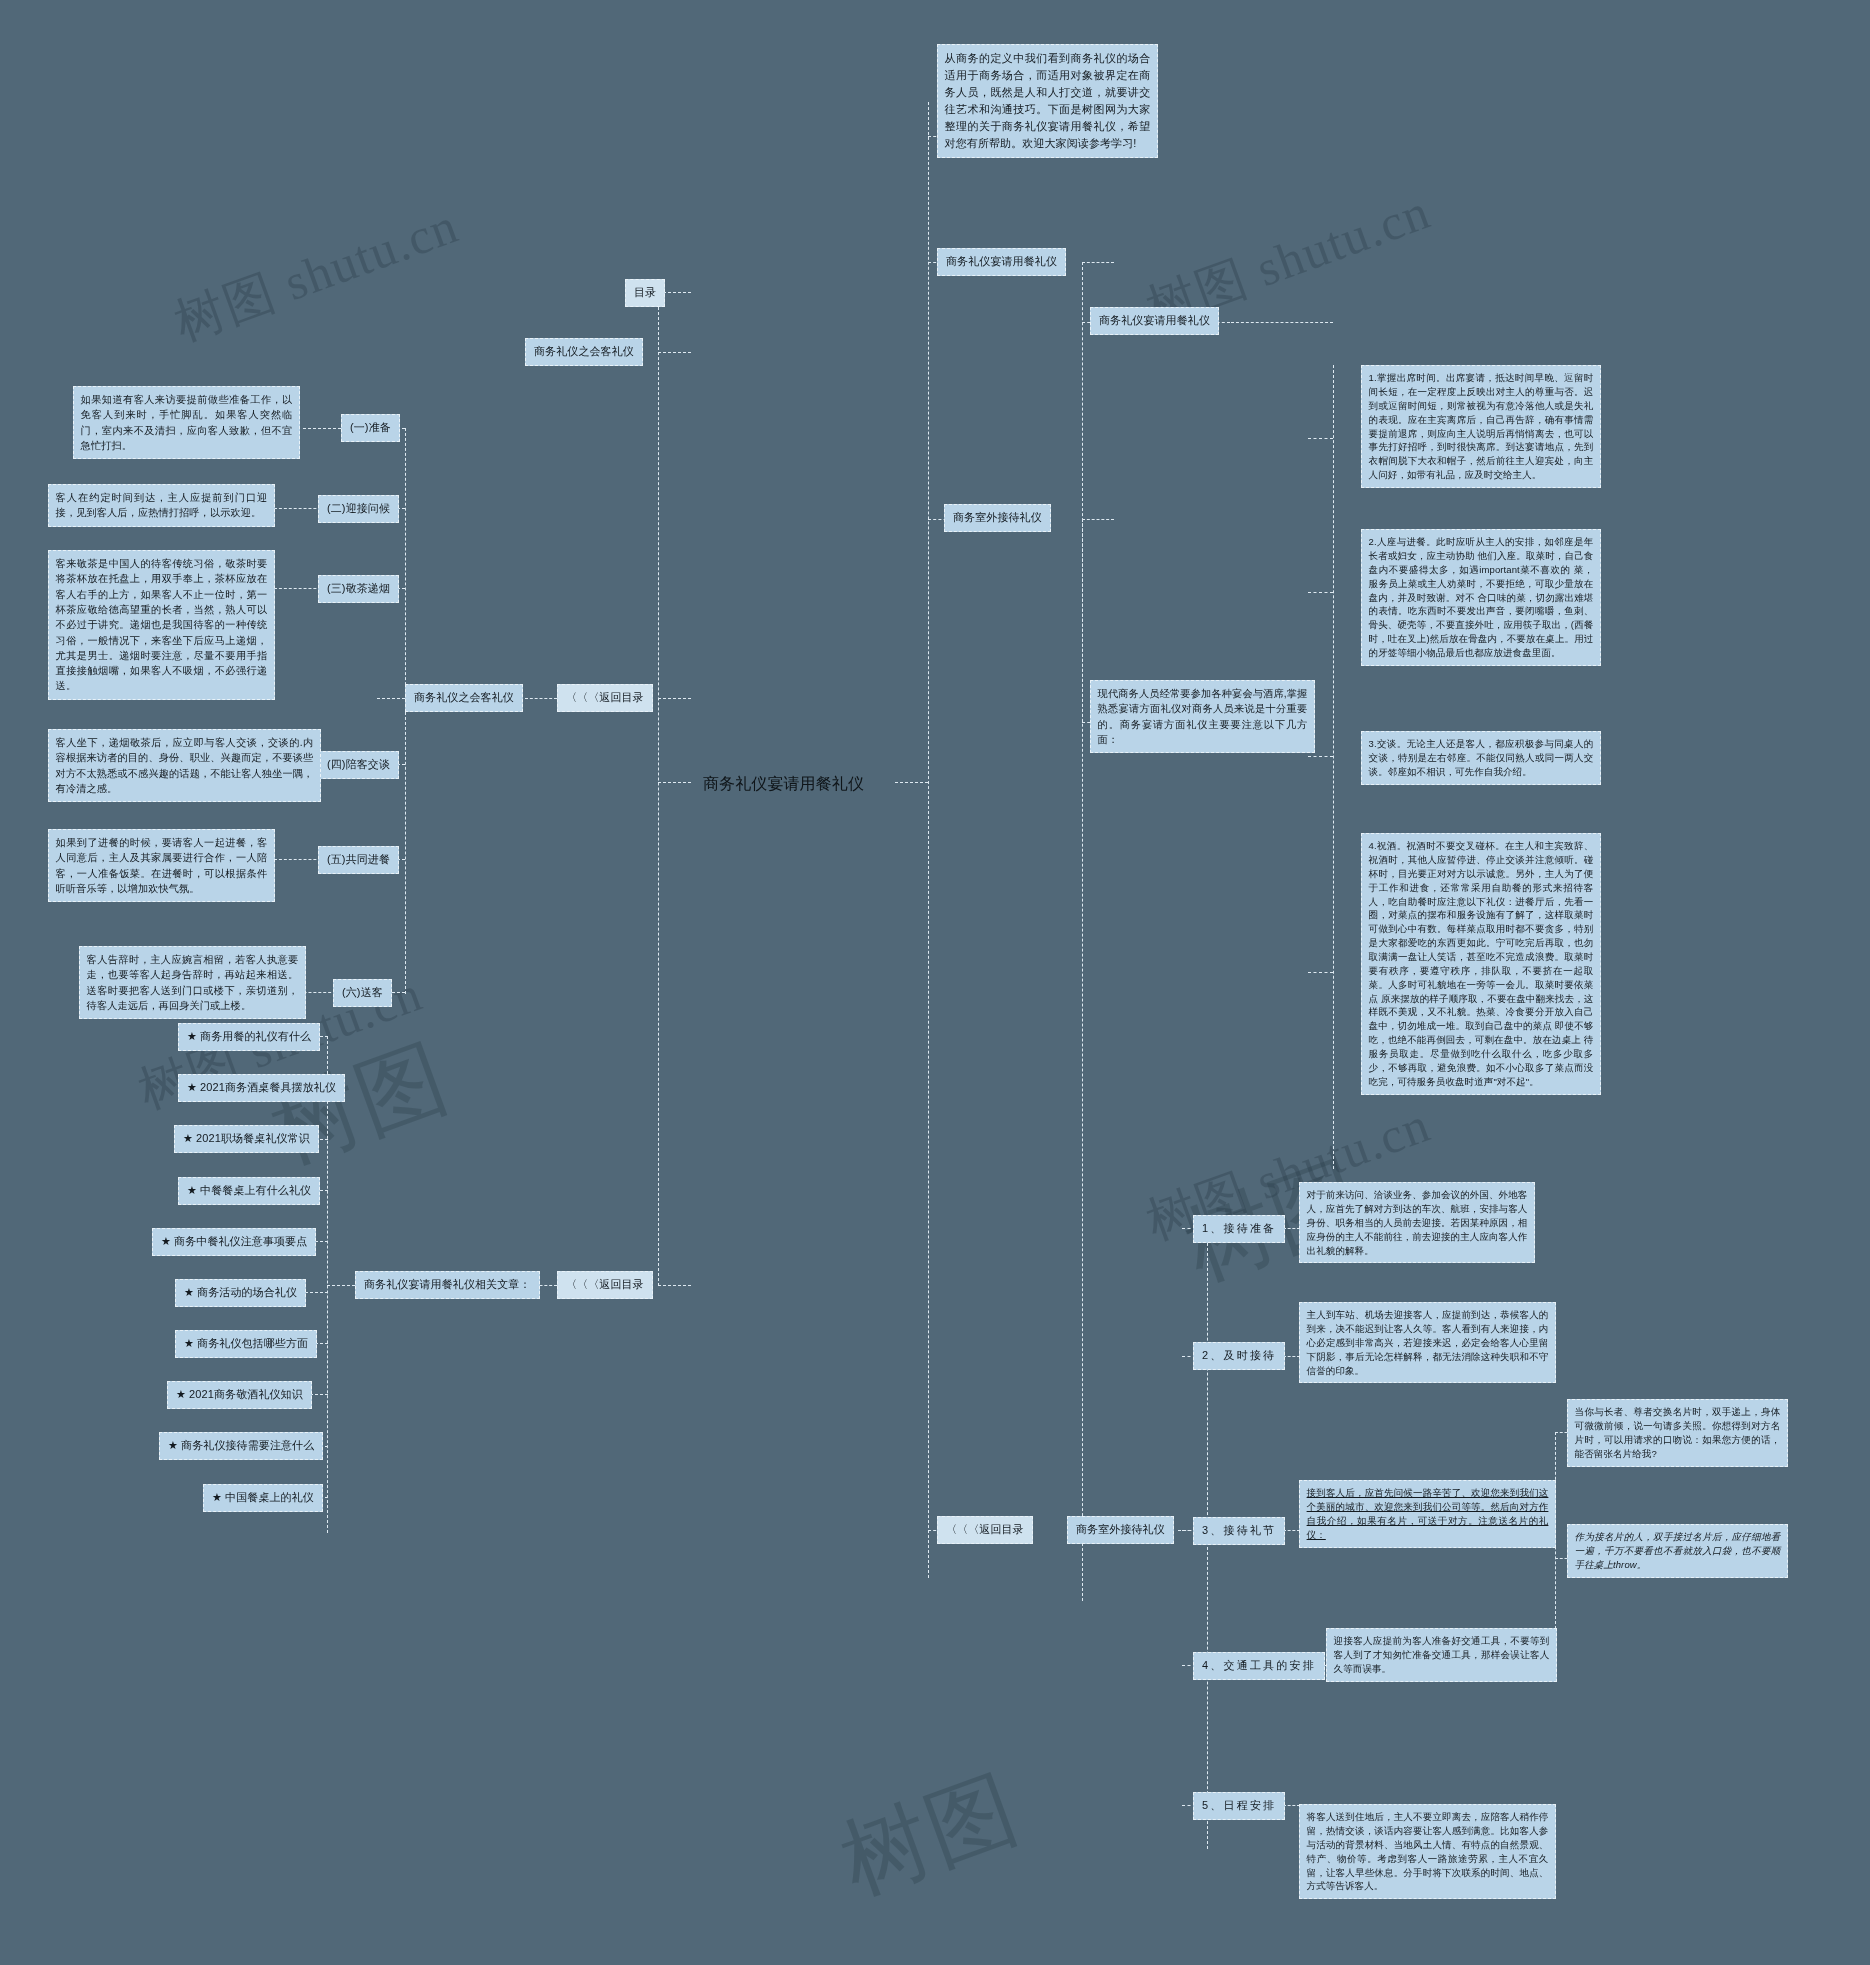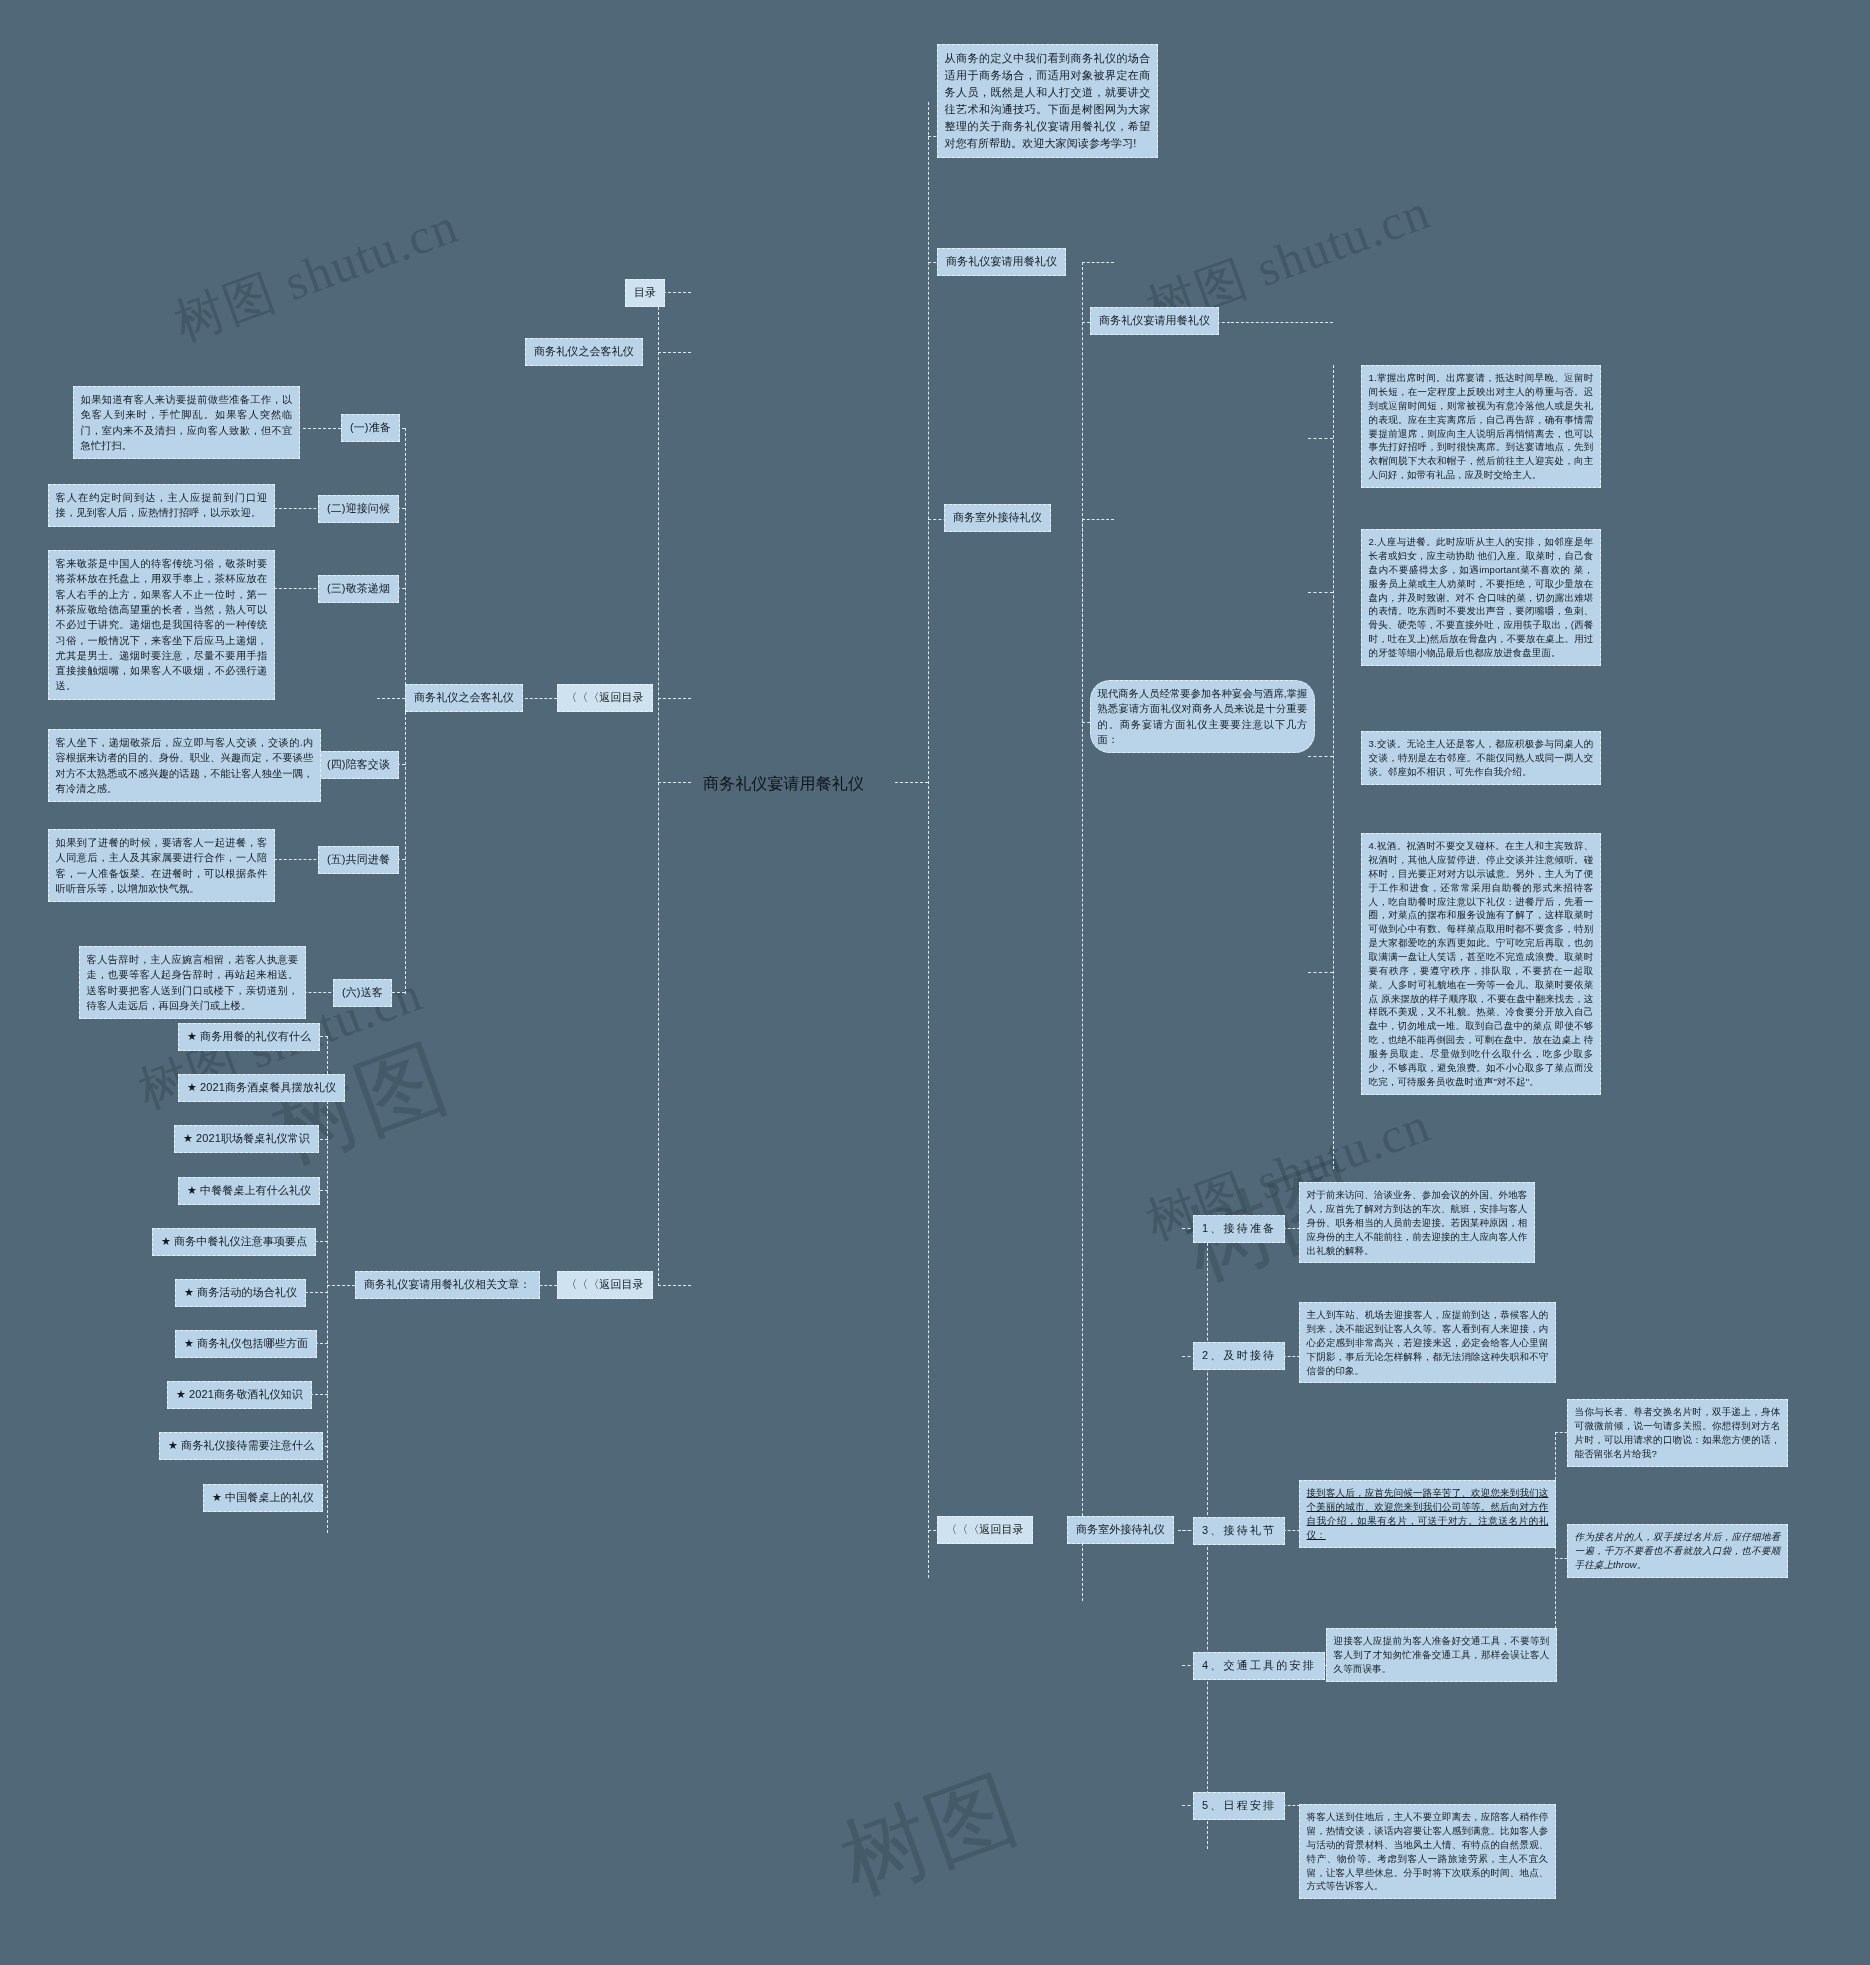--- a/index.html
+++ b/index.html
@@ -153,21 +153,21 @@
   <div class="h" style="left:1555px;top:1558px;width:22px;"></div>
 
   <div class="node center" style="left:703px;top:772px;">商务礼仪宴请用餐礼仪</div>
 
   <div class="node para" style="left:937px;top:44px;width:221px;">从商务的定义中我们看到商务礼仪的场合适用于商务场合，而适用对象被界定在商务人员，既然是人和人打交道，就要讲交往艺术和沟通技巧。下面是树图网为大家整理的关于商务礼仪宴请用餐礼仪，希望对您有所帮助。欢迎大家阅读参考学习!</div>
 
   <div class="node label" style="left:937px;top:248px;">商务礼仪宴请用餐礼仪</div>
 
   <div class="node label" style="left:1090px;top:307px;">商务礼仪宴请用餐礼仪</div>
 
-  <div class="node para small" style="left:1090px;top:680px;width:225px;border-radius:20px;">现代商务人员经常要参加各种宴会与酒席,掌握熟悉宴请方面礼仪对商务人员来说是十分重要的。商务宴请方面礼仪主要要注意以下几方面：</div>
+  <div class="node para small" style="left:1090px;top:680px;width:225px;">现代商务人员经常要参加各种宴会与酒席,掌握熟悉宴请方面礼仪对商务人员来说是十分重要的。商务宴请方面礼仪主要要注意以下几方面：</div>
 
   <div class="node para tiny" style="left:1361px;top:365px;width:240px;">1.掌握出席时间。出席宴请，抵达时间早晚、逗留时间长短，在一定程度上反映出对主人的尊重与否。迟到或逗留时间短，则常被视为有意冷落他人或是失礼的表现。应在主宾离席后，自己再告辞，确有事情需要提前退席，则应向主人说明后再悄悄离去，也可以事先打好招呼，到时很快离席。到达宴请地点，先到衣帽间脱下大衣和帽子，然后前往主人迎宾处，向主人问好，如带有礼品，应及时交给主人。</div>
   <div class="node para tiny" style="left:1361px;top:529px;width:240px;">2.人座与进餐。此时应听从主人的安排，如邻座是年长者或妇女，应主动协助 他们入座。取菜时，自己食盘内不要盛得太多，如遇important菜不喜欢的 菜，服务员上菜或主人劝菜时，不要拒绝，可取少量放在盘内，并及时致谢。对不 合口味的菜，切勿露出难堪的表情。吃东西时不要发出声音，要闭嘴嚼，鱼刺、骨头、硬壳等，不要直接外吐，应用筷子取出，(西餐时，吐在叉上)然后放在骨盘内，不要放在桌上。用过的牙签等细小物品最后也都应放进食盘里面。</div>
   <div class="node para tiny" style="left:1361px;top:731px;width:240px;">3.交谈。无论主人还是客人，都应积极参与同桌人的交谈，特别是左右邻座。不能仅同熟人或同一两人交谈。邻座如不相识，可先作自我介绍。</div>
   <div class="node para tiny" style="left:1361px;top:833px;width:240px;">4.祝酒。祝酒时不要交叉碰杯。在主人和主宾致辞、祝酒时，其他人应暂停进、停止交谈并注意倾听。碰杯时，目光要正对对方以示诚意。另外，主人为了便于工作和进食，还常常采用自助餐的形式来招待客人，吃自助餐时应注意以下礼仪：进餐厅后，先看一圈，对菜点的摆布和服务设施有了解了，这样取菜时可做到心中有数。每样菜点取用时都不要贪多，特别是大家都爱吃的东西更如此。宁可吃完后再取，也勿取满满一盘让人笑话，甚至吃不完造成浪费。取菜时要有秩序，要遵守秩序，排队取，不要挤在一起取菜。人多时可礼貌地在一旁等一会儿。取菜时要依菜点 原来摆放的样子顺序取，不要在盘中翻来找去，这样既不美观，又不礼貌。热菜、冷食要分开放入自己盘中，切勿堆成一堆。取到自己盘中的菜点 即使不够吃，也绝不能再倒回去，可剩在盘中。放在边桌上 待服务员取走。尽量做到吃什么取什么，吃多少取多少，不够再取，避免浪费。如不小心取多了菜点而没吃完，可待服务员收盘时道声"对不起"。</div>
 
   <div class="node label" style="left:944px;top:504px;">商务室外接待礼仪</div>
   <div class="node label" style="left:1067px;top:1516px;">商务室外接待礼仪</div>
   <div class="node label pale" style="left:937px;top:1516px;">〈〈〈返回目录</div>
 

